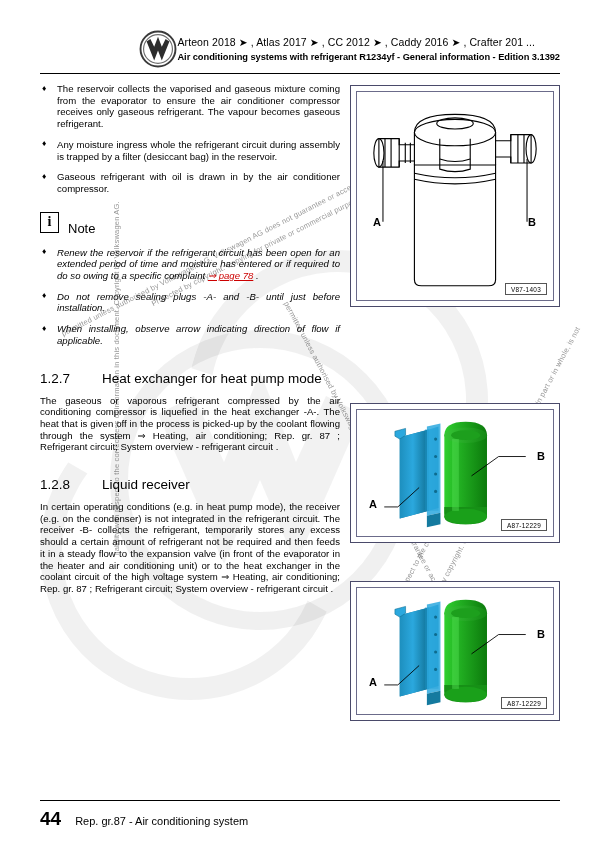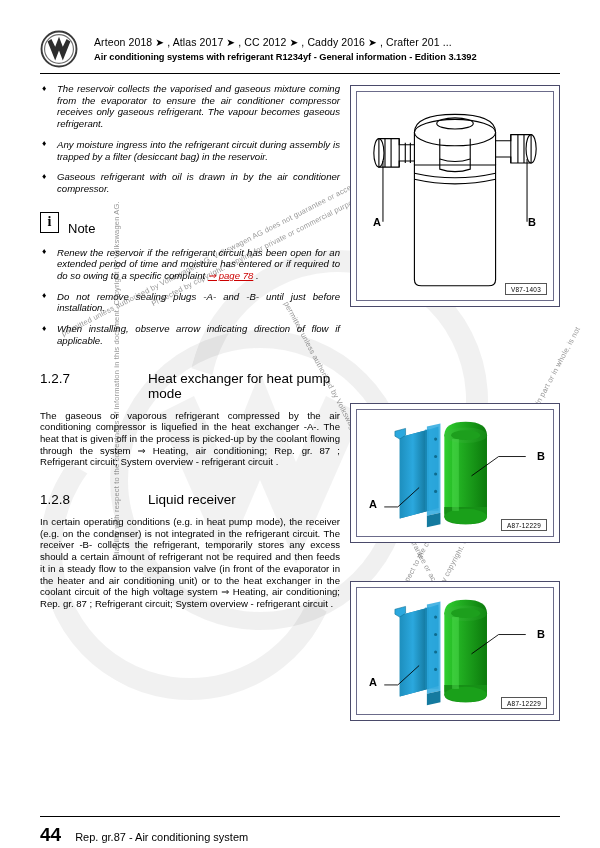--- a/index.html
+++ b/index.html
@@ -47,42 +47,41 @@
   .wm-t3 { left: 112px; top: 555px; transform: rotate(-90deg); transform-origin: 0 0; }
   .wm-t4 { left: 420px; top: 615px; transform: rotate(-62deg); transform-origin: 0 0; }
   .wm-t5 { left: 60px;  top: 330px; transform: rotate(-27deg); transform-origin: 0 0; }
   .wm-t6 { left: 370px; top: 640px; transform: rotate(-62deg); transform-origin: 0 0; }
 
   
   #page { position: relative; z-index: 2; width: 600px; height: 848px; padding: 0 40px; }
 
   
   #header { position: relative; padding-top: 30px; }
-  .hdr-row { display: flex; align-items: center; gap: 16px; }
+  .hdr-row { display: flex; align-items: center; gap: 0; justify-content: flex-end; }
   .vw-emblem { width: 38px; height: 38px; flex: 0 0 38px; }
   .hdr-lines { display: flex; flex-direction: column; gap: 2px; padding-top: 1px; }
   .hdr-line1 { font-size: 10.5px; line-height: 13px; letter-spacing: .1px; }
   .hdr-line2 { font-size: 9.3px; line-height: 12px; font-weight: bold; letter-spacing: -.05px; }
   #header-rule { border-top: 1.6px solid #000; margin-top: 5px; }
 
   
   #content { display: flex; gap: 10px; margin-top: 9px; }
   #col-left { width: 300px; flex: 0 0 300px; }
   #col-right { width: 210px; flex: 0 0 210px; position: relative; }
 
   
   ul.bullets { list-style: none; margin: 0; padding: 0; }
   ul.bullets li {
     position: relative;
     padding-left: 17px;
     margin-bottom: 9px;
     font-size: 9.6px;
     line-height: 11.7px;
     text-align: justify;
-    font-style: italic;
   }
   ul.bullets li::before {
     content: "\2666";
     position: absolute; left: 2px; top: -0.5px;
     font-size: 8.5px;
   }
   ul.bullets.italic li { font-style: italic; }
 
   
   #note-block { margin-top: 14px; }
@@ -96,21 +95,21 @@
   }
   .note-label { font-size: 13px; margin-top: 12px; }
 
   .pagelink {
     color: #cc0000;
     text-decoration: underline;
     font-style: italic;
   }
 
   
-  .sec-head { display: flex; margin-top: 24px; margin-bottom: 9px; align-items: baseline; gap: 46px; }
+  .sec-head { display: flex; margin-top: 24px; margin-bottom: 9px; align-items: baseline; }
   .sec-num { width: 62px; flex: 0 0 62px; font-size: 13.5px; }
   .sec-title { font-size: 13.5px; }
   p.body-par {
     font-size: 9.6px; line-height: 11.7px; margin: 0;
     text-align: justify;
   }
 
   
   .figure {
     border: 1.3px solid #4a4a6a;
@@ -131,21 +130,21 @@
     letter-spacing: .3px;
     font-family: "Liberation Sans", sans-serif;
   }
   .fig-cal {
     position: absolute;
     font-weight: bold; font-size: 11px;
     font-family: "Liberation Sans", sans-serif;
   }
 
   
-  #footer { position: absolute; left: 40px; right: 40px; bottom: 2px; z-index: 3; }
+  #footer { position: absolute; left: 40px; right: 40px; bottom: 18px; z-index: 3; }
   #footer-rule { border-top: 1.5px solid #000; }
   .foot-row { display: flex; align-items: baseline; gap: 14px; padding-top: 7px; }
   .foot-page { font-size: 19px; font-weight: bold; }
   .foot-text { font-size: 11px; }
 </style>
 </head>
 <body>
 
 <div id="watermark-layer">
   <svg class="wm-logo" viewBox="0 0 100 100">
@@ -178,21 +177,21 @@
     </div>
     <div id="header-rule"></div>
   </div>
 
   <div id="content">
 
     <div id="col-left">
 
       <ul class="bullets">
         <li>The reservoir collects the vaporised and gaseous mixture coming from the evaporator to ensure the air conditioner compressor receives only gaseous refrigerant. The vapour becomes gaseous refrigerant.</li>
-        <li>Any moisture ingress into the refrigerant circuit during assembly is trapped by a filter (desiccant bag) in the reservoir.</li>
+        <li>Any moisture ingress whole the refrigerant circuit during assembly is trapped by a filter (desiccant bag) in the reservoir.</li>
         <li>Gaseous refrigerant with oil is drawn in by the air conditioner compressor.</li>
       </ul>
 
       <div id="note-block">
         <div class="note-head">
           <div class="info-icon">i</div>
           <div class="note-label">Note</div>
         </div>
         <ul class="bullets italic">
           <li>

